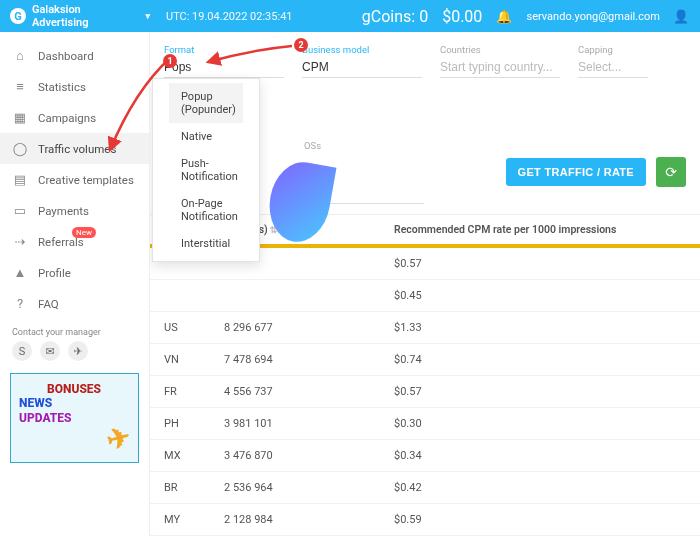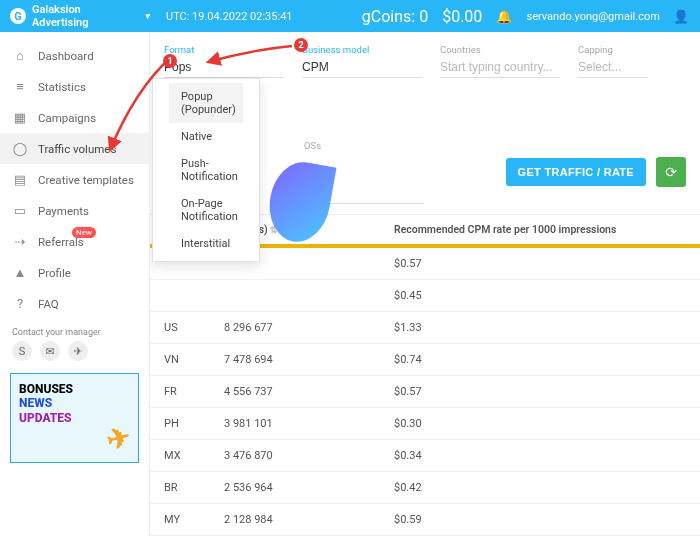--- a/index.html
+++ b/index.html
@@ -14,21 +14,21 @@
   .shell { display: flex; height: calc(100% - 32px); }
   .sidebar { width: 150px; background: #fff; border-right: 1px solid #eee; padding-top: 8px; display: flex; flex-direction: column; }
   .nav-item { display: flex; align-items: center; gap: 10px; padding: 8px 12px; color: #666; cursor: pointer; position: relative; font-size: 11.5px; }
   .nav-item.active { background: #f2f2f2; color: #444; }
   .nav-icon { width: 16px; text-align: center; font-size: 13px; color: #888; }
   .badge-new { position: absolute; top: 1px; left: 72px; background: #ff5252; color: #fff; font-size: 8px; padding: 1px 4px; border-radius: 7px; }
   .contact { font-size: 9px; color: #888; padding: 8px 12px 4px; }
   .contact-icons { display: flex; gap: 8px; padding: 0 12px 8px; }
   .contact-icons span { width: 20px; height: 20px; border-radius: 50%; background: #eee; display: flex; align-items: center; justify-content: center; font-size: 11px; color: #666; cursor: pointer; }
   .promo { margin: 4px 10px; border: 1px solid #3ac; background: #e8f7fb; padding: 8px; font-weight: 800; font-size: 12px; line-height: 1.2; position: relative; height: 90px; }
-  .promo .l1 { color: #000000; }
+  .promo .l1 { color: #b91c1c; margin-left: 28px; }
   .promo .l2 { color: #1d4ed8; }
   .promo .l3 { color: #a21caf; }
   .promo-plane { position: absolute; right: 8px; bottom: 6px; font-size: 28px; transform: rotate(-15deg); color: #f5a623; }
   .main { flex: 1; position: relative; overflow: hidden; }
   .filters { display: flex; gap: 18px; padding: 12px 14px 4px; align-items: flex-end; flex-wrap: wrap; }
   .field { display: flex; flex-direction: column; gap: 2px; }
   .field-label { font-size: 9.5px; color: #29b6f6; }
   .field-label.muted { color: #aaa; }
   .field-input { border: none; border-bottom: 1px solid #ddd; font-size: 12px; padding: 3px 0; background: transparent; outline: none; color: #333; }
   .field-input::placeholder { color: #bbb; }

